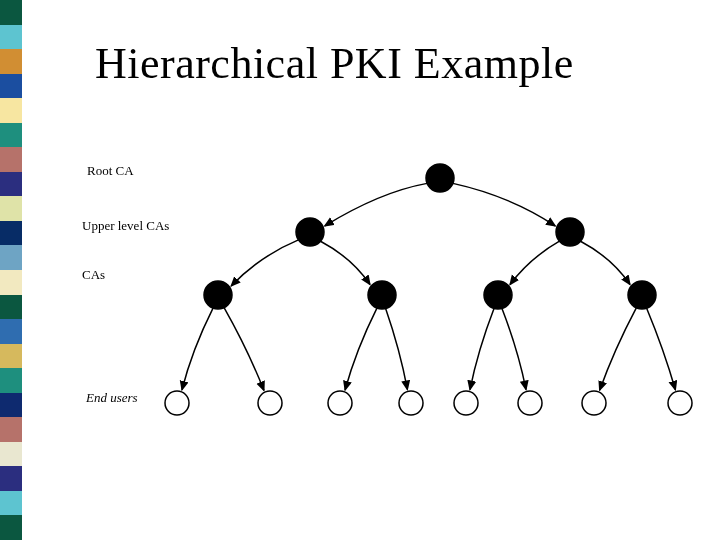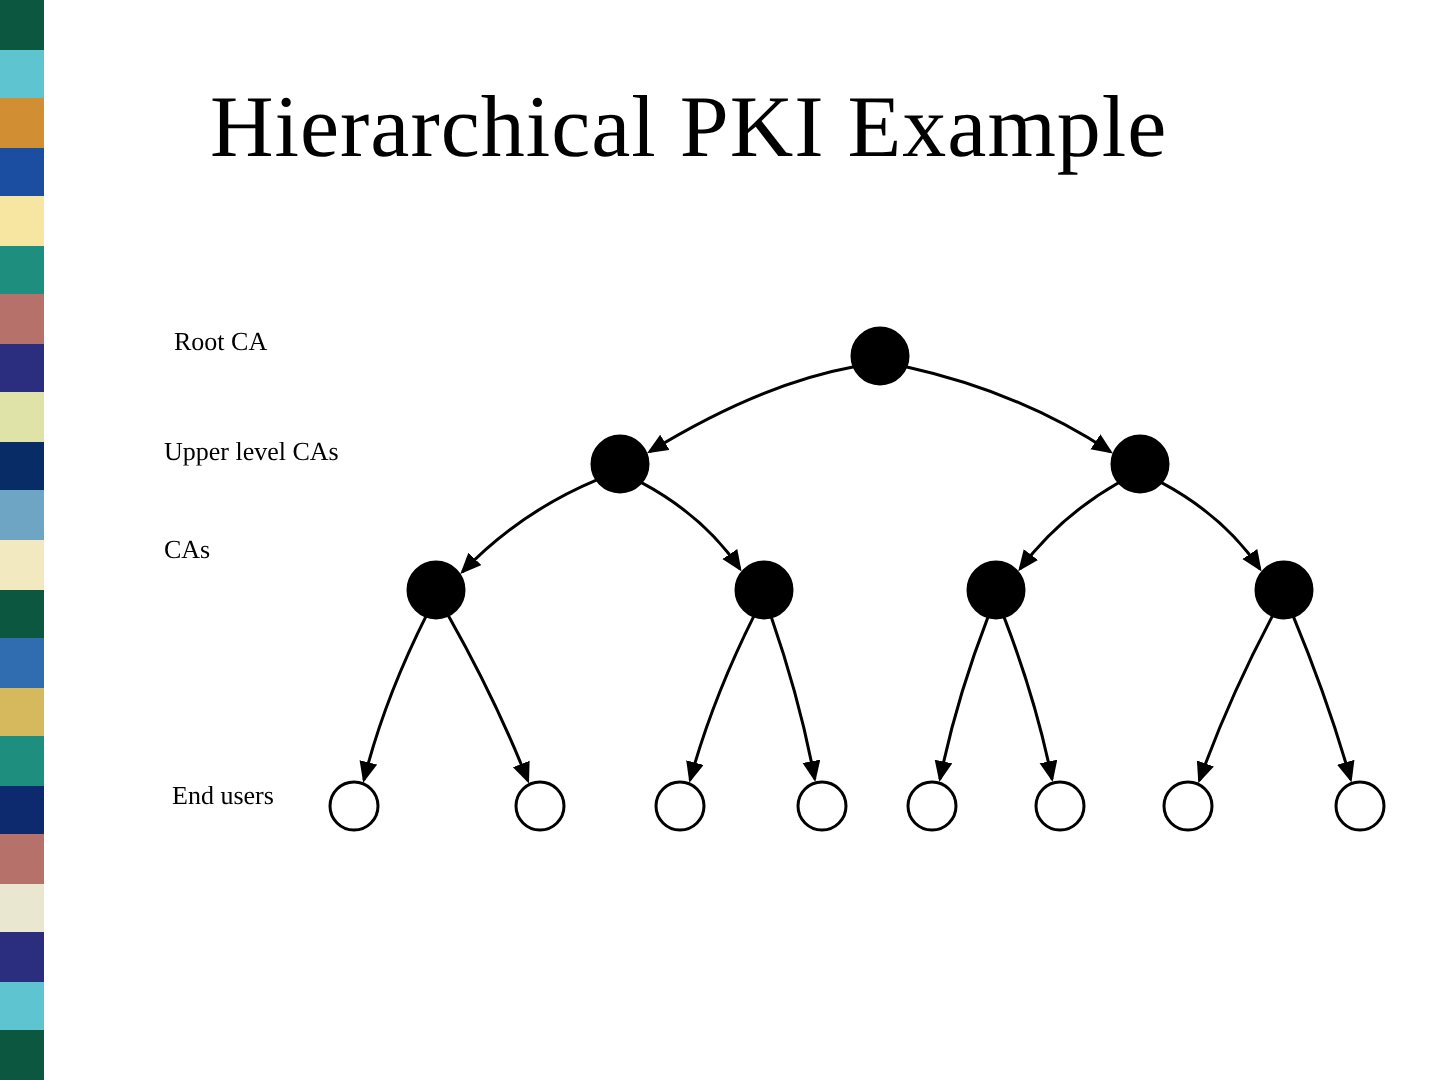--- a/index.html
+++ b/index.html
@@ -23,30 +23,29 @@
   }
   .sidebar .seg {
     flex: 1 1 0;
   }
   .title {
     position: absolute;
     left: 95px;
     top: 38px;
     font-size: 44px;
     letter-spacing: 0.5px;
-    margin-left: 10px;
   }
   .label {
     position: absolute;
     font-size: 13px;
   }
   .label.root     { left: 87px;  top: 163px; }
   .label.upper    { left: 82px;  top: 218px; }
   .label.cas      { left: 82px;  top: 267px; }
-  .label.endusers { left: 86px;  top: 390px; }
+  .label.endusers { left: 86px;  top: 390px; font-style: italic; }
   svg.diagram {
     position: absolute;
     left: 0;
     top: 0;
     width: 720px;
     height: 540px;
   }
   .node-filled {
     fill: #000000;
     stroke: #000000;

